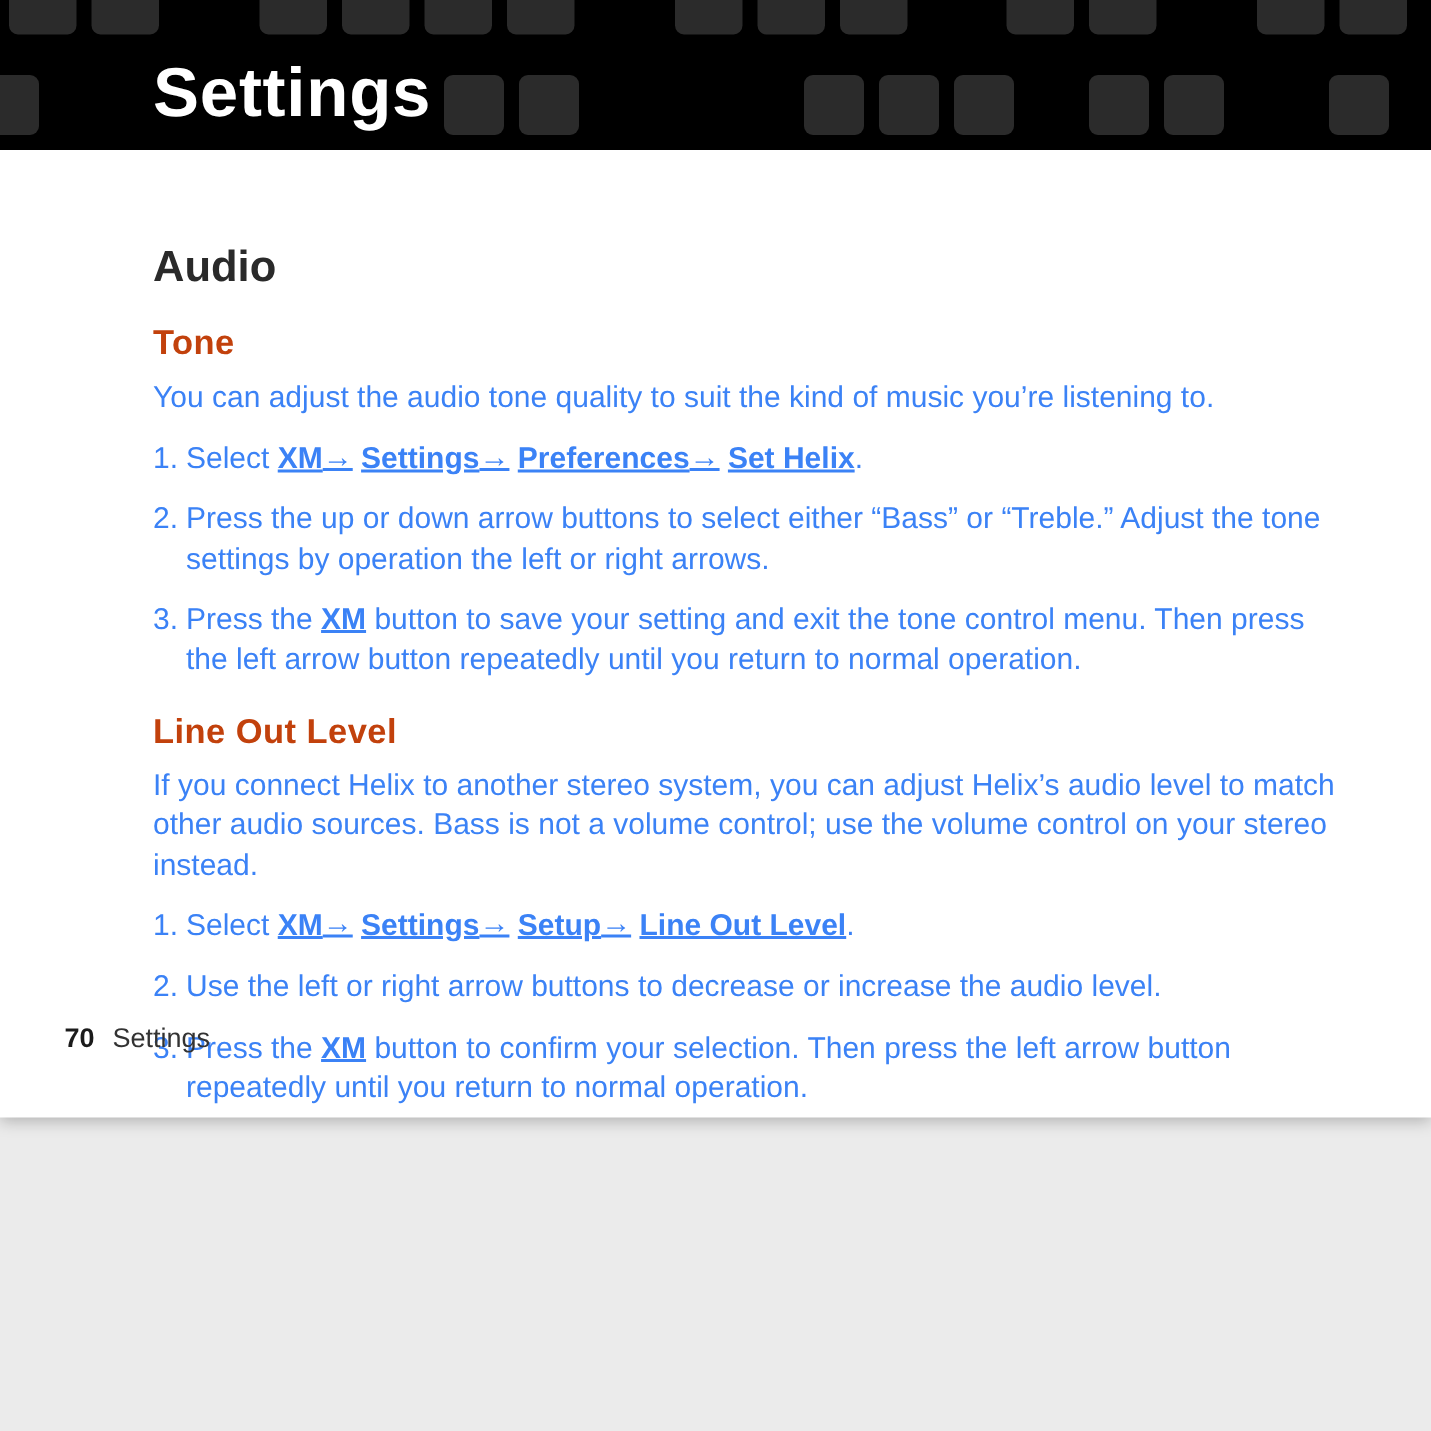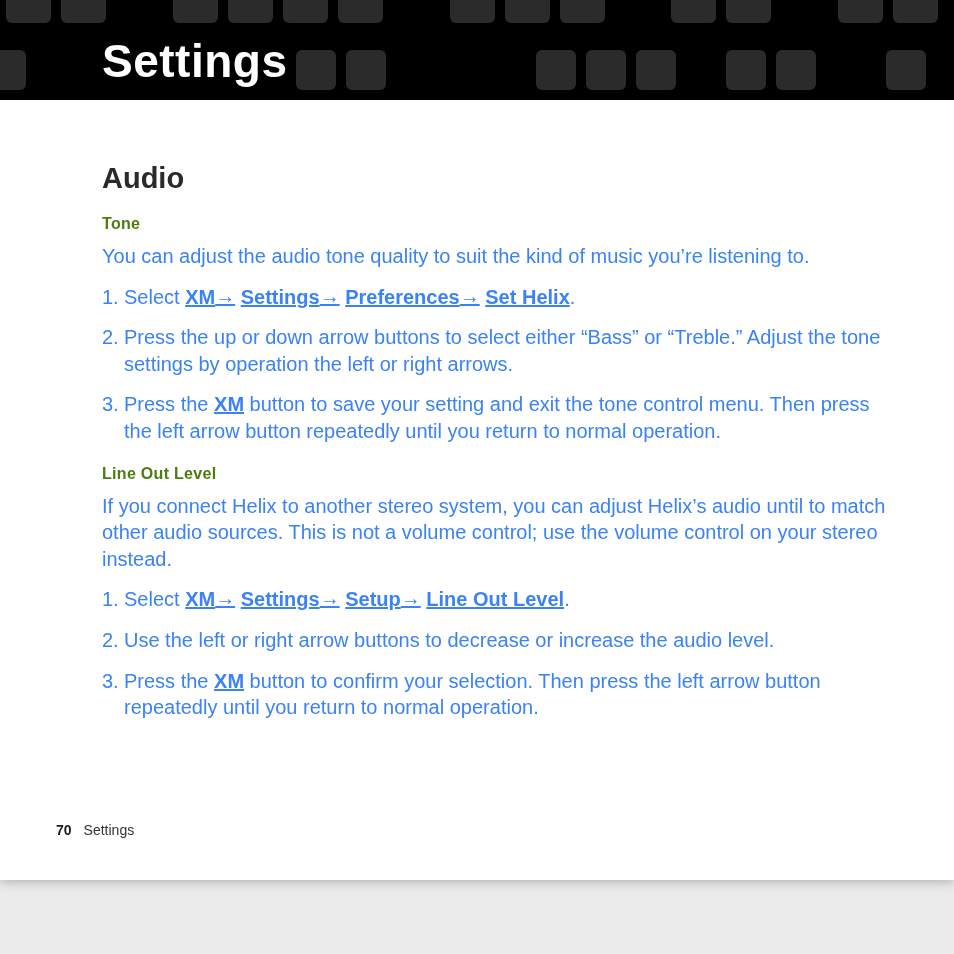--- a/index.html
+++ b/index.html
@@ -1,20 +1,20 @@
 <!DOCTYPE html>
 <html><head>
 <meta charset="utf-8">
 <style>
   * { margin: 0; padding: 0; box-sizing: border-box; }
   html, body { width: 954px; height: 954px; background: #ebebeb; font-family: "Helvetica Neue", Helvetica, Arial, sans-serif; color: #1b1b1b; -webkit-font-smoothing: antialiased; }
   .page {
     position: relative;
     width: 954px;
-    height: 880px;
+    height: 745px;
     background: #fff;
     box-shadow: 0 2px 10px rgba(0,0,0,.25);
     overflow: hidden;
   }
   
   .band {
     position: relative;
     width: 100%;
     height: 100px;
     background: #000;
@@ -57,23 +57,23 @@
     padding: 62px 56px 0 102px;
   }
   .h1 {
     font-size: 29px;
     font-weight: 800;
     font-family: "Arial Black","Helvetica Neue",Helvetica,Arial,sans-serif;
     color: #2a2a2a;
     margin-bottom: 14px;
   }
   .h2 {
-    font-size: 16px;
+    font-size: 23px;
     font-weight: 700;
-    color: #4d7c0f;
+    color: #c2410c;
     letter-spacing: .3px;
     margin-top: 20px;
     margin-bottom: 10px;
   }
   .para, .step {
     font-size: 20px;
     line-height: 1.33;
     color: #3b82f6;
     margin-bottom: 14px;
   }
@@ -85,25 +85,25 @@
     min-width: 22px;
   }
   .step .txt { flex: 1 1 auto; }
   .bold { font-weight: 700; text-decoration: underline; }
   .arrow { display:inline-block; transform: translateY(-1px); }
 
   
   .footer {
     position: absolute;
     bottom: 42px;
-    left: 56px;
+    left: 43px;
     display: flex;
     align-items: flex-end;
     gap: 12px;
-    font-size: 14px;
+    font-size: 18px;
   }
   .footer .pnum { font-weight: 700; }
   .footer .flabel { color: #333; }
 </style>
 </head>
 <body>
 <div class="page">
 
   <div class="band">
     <div class="row top">
@@ -168,21 +168,21 @@
     <div class="step">
       <span class="num">3. </span>
       <span class="txt">
         <span>Press the </span>
         <span class="bold">XM</span>
         <span> button to save your setting and exit the tone control menu. Then press the left arrow button repeatedly until you return to normal operation.</span>
       </span>
     </div>
 
     <div class="h2">Line Out Level</div>
-    <div class="para">If you connect Helix to another stereo system, you can adjust Helix’s audio until to match other audio sources. This is not a volume control; use the volume control on your stereo instead.</div>
+    <div class="para">If you connect Helix to another stereo system, you can adjust Helix’s audio level to match other audio sources. Bass is not a volume control; use the volume control on your stereo instead.</div>
 
     <div class="step">
       <span class="num">1. </span>
       <span class="txt">
         <span>Select </span>
         <span class="bold">XM</span><span class="bold arrow"> → </span>
         <span class="bold">Settings</span><span class="bold arrow"> → </span>
         <span class="bold">Setup</span><span class="bold arrow"> → </span>
         <span class="bold">Line Out Level</span><span>.</span>
       </span>

